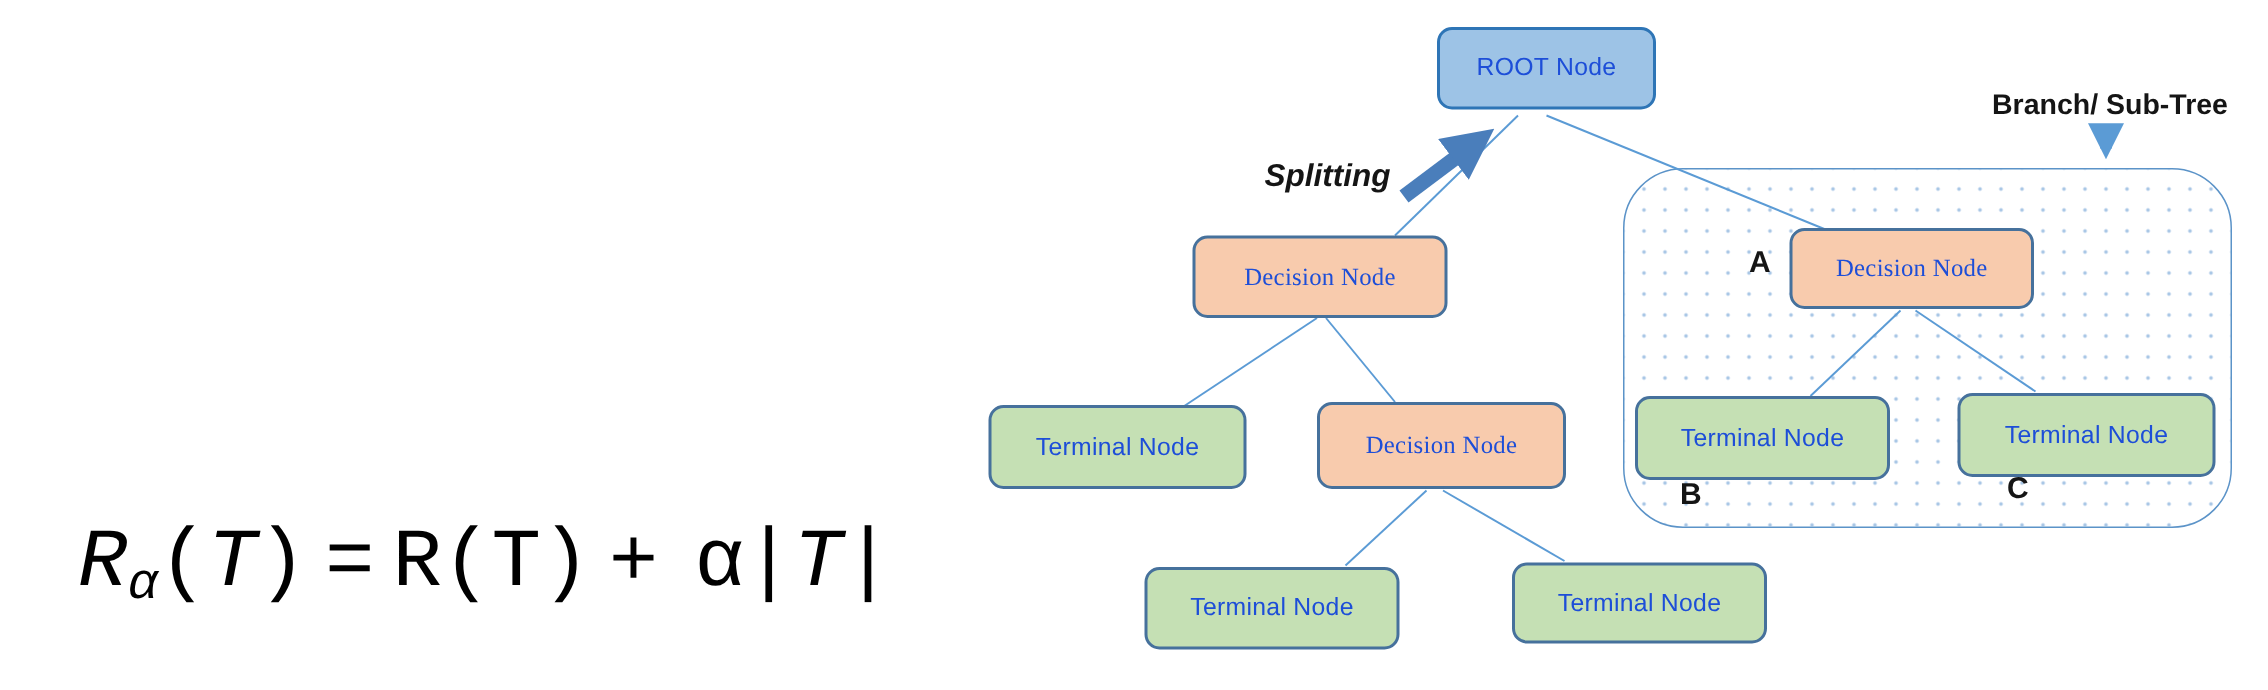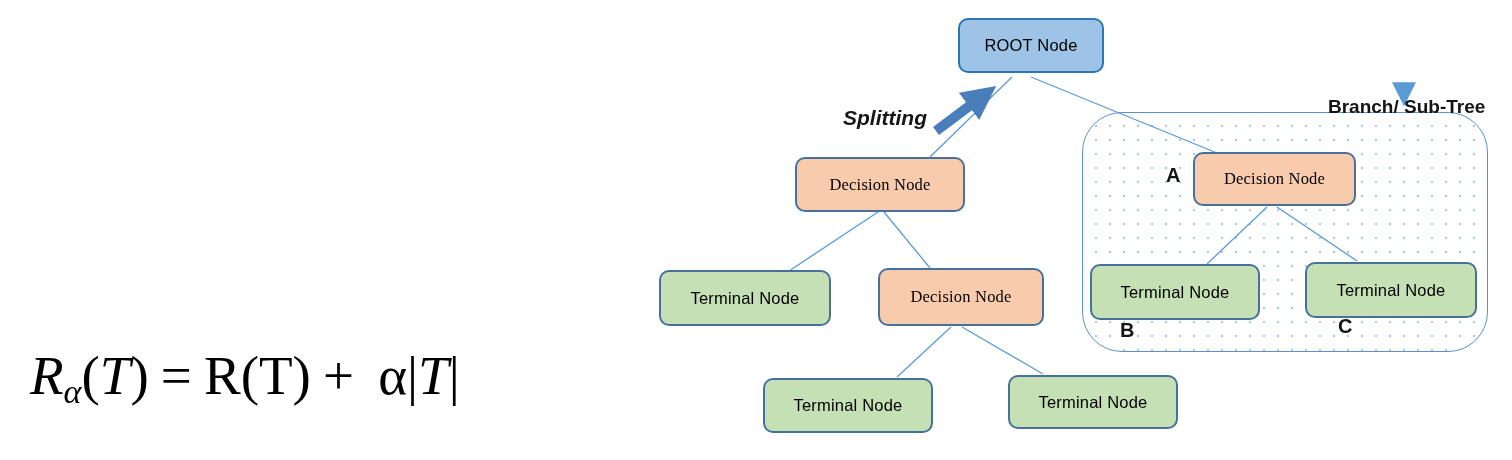--- a/index.html
+++ b/index.html
@@ -37,21 +37,21 @@
 
   
   .node {
     position: absolute;
     display: flex;
     align-items: center;
     justify-content: center;
     border-radius: 10px;
     border: 2px solid #46719c;
     font-size: 16.5px;
-    color: #000000;
+    color: #1d4ed8;
     z-index: 3;
     box-sizing: border-box;
     letter-spacing: .2px;
   }
   .node-root     { background: #9dc3e6; border-color: #2e75b6; }
   .node-decision { background: #f8cbad; font-family: Liberation Serif, serif; }
   .node-terminal { background: #c5e0b4; text-align: center; }
 
   .n-root { left: 958px; top: 18px;  width: 146px; height: 55px; }
   .n-d1   { left: 795px; top: 157px; width: 170px; height: 55px; }
@@ -64,30 +64,30 @@
   .n-tc   { left: 1305px; top: 262px; width: 172px; height: 56px; z-index: 4; }
 
   
   .lbl {
     position: absolute;
     color: #151515;
     z-index: 5;
     white-space: nowrap;
   }
   .lbl-splitting { left: 843px; top: 106px; font-size: 21px; font-weight: bold; font-style: italic; }
-  .lbl-branch    { left: 1328px; top: 60px; font-size: 19px; font-weight: 600; margin-top: 36px; }
+  .lbl-branch    { left: 1328px; top: 60px; font-size: 19px; font-weight: 600; }
   .lbl-a { left: 1166px; top: 164px; font-size: 20px; font-weight: bold; z-index: 5; }
   .lbl-b { left: 1120px; top: 319px; font-size: 20px; font-weight: bold; z-index: 5; }
   .lbl-c { left: 1338px; top: 315px; font-size: 20px; font-weight: bold; z-index: 5; }
 
   
   .formula {
     position: absolute;
-    left: 30px; top: 344px;
-    font-family: Liberation Serif, serif;
+    left: 52px; top: 344px;
+    font-family: Liberation Mono, monospace;
     font-size: 55px;
     color: #000000;
     z-index: 3;
     white-space: nowrap;
   }
   .formula .it { font-style: italic; }
   .formula sub {
     font-size: 0.62em;
     font-style: italic;
     line-height: 0;

